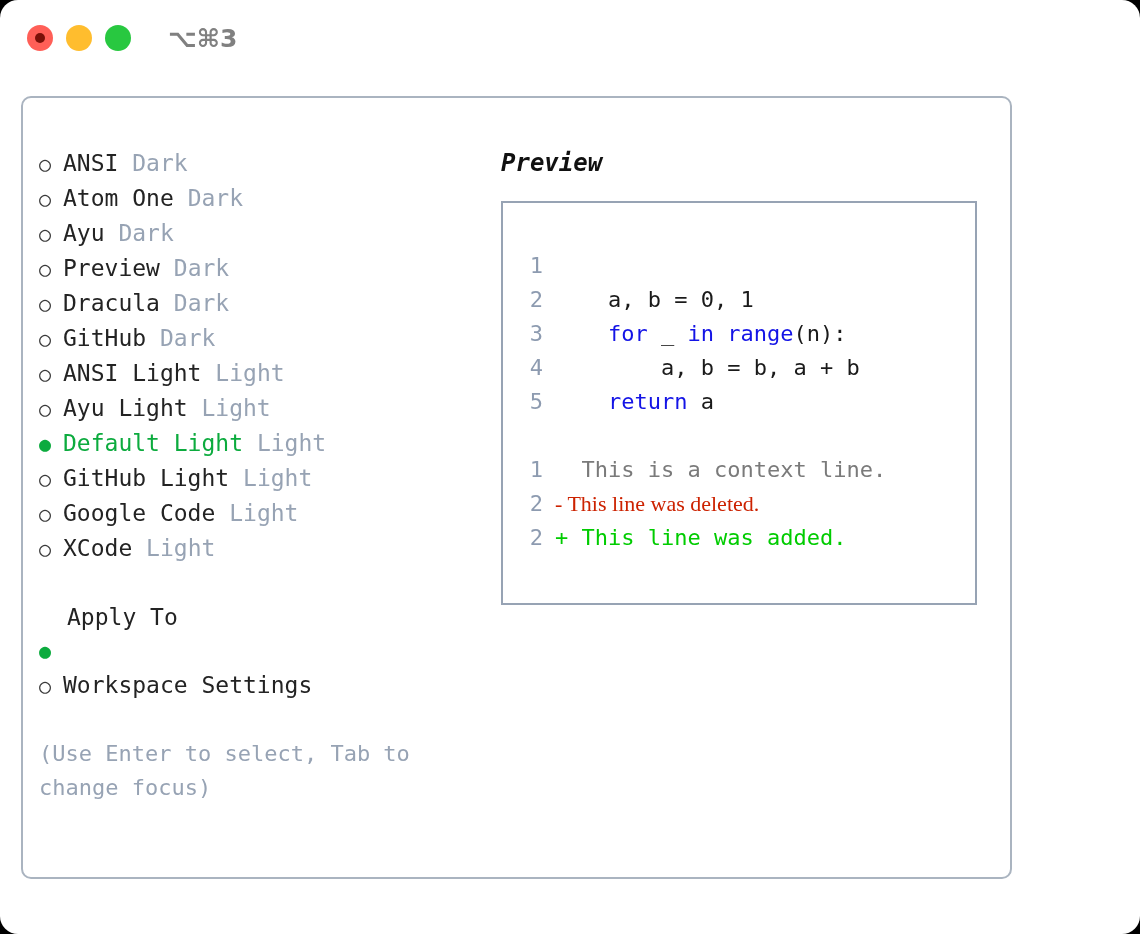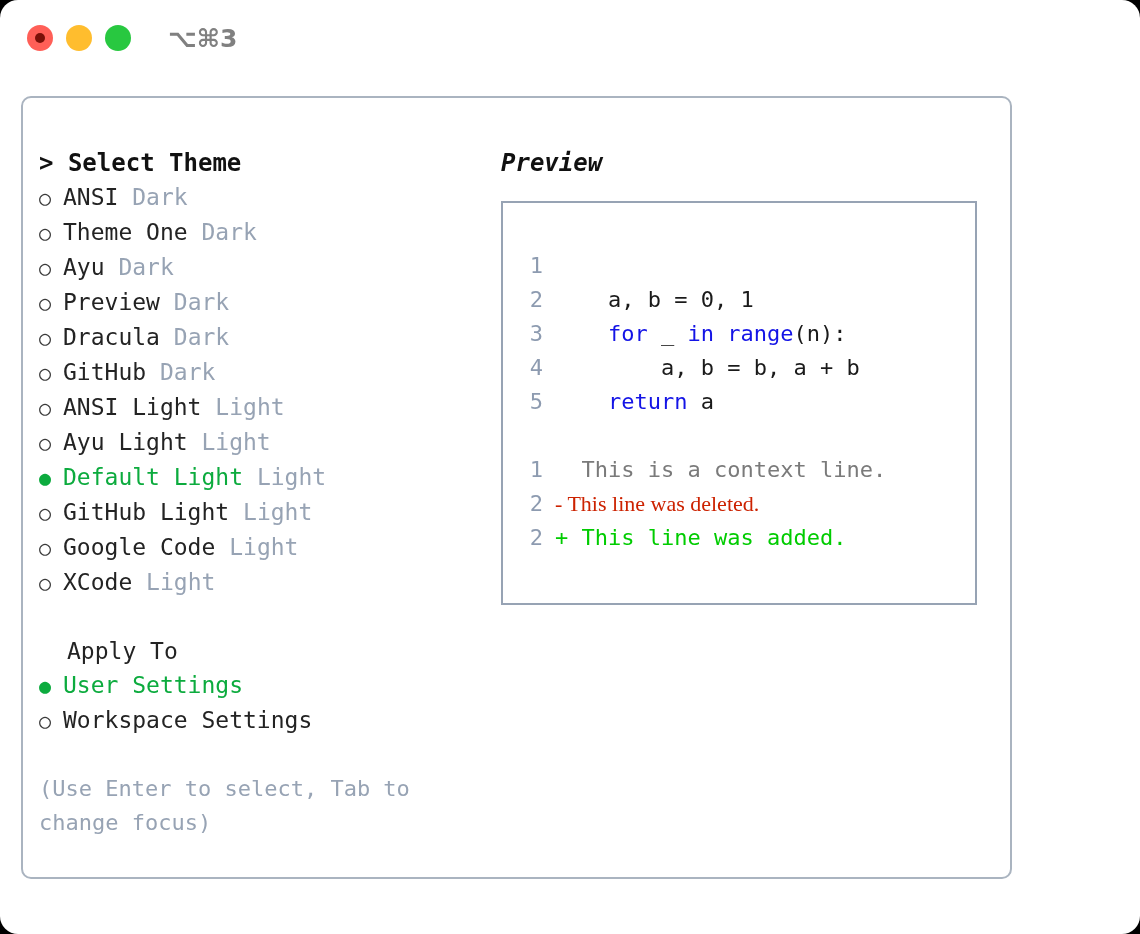--- a/index.html
+++ b/index.html
@@ -192,41 +192,40 @@
       <div class="light red"></div>
       <div class="light yellow"></div>
       <div class="light green"></div>
     </div>
     <div id="shortcut">⌥⌘3</div>
   </div>
 
   <div id="panel">
 
     <div id="left-col">
-      <div class="section-title">&gt; Select Theme</div>
       <div id="theme-list">
           <div class="opt-row"><span class="marker">○</span><span class="opt-name">ANSI</span><span> </span><span class="opt-cat">Dark</span></div>
-          <div class="opt-row"><span class="marker">○</span><span class="opt-name">Theme One</span><span> </span><span class="opt-cat">Dark</span></div>
+          <div class="opt-row"><span class="marker">○</span><span class="opt-name">Atom One</span><span> </span><span class="opt-cat">Dark</span></div>
           <div class="opt-row"><span class="marker">○</span><span class="opt-name">Ayu</span><span> </span><span class="opt-cat">Dark</span></div>
           <div class="opt-row"><span class="marker">○</span><span class="opt-name">Preview</span><span> </span><span class="opt-cat">Dark</span></div>
           <div class="opt-row"><span class="marker">○</span><span class="opt-name">Dracula</span><span> </span><span class="opt-cat">Dark</span></div>
           <div class="opt-row"><span class="marker">○</span><span class="opt-name">GitHub</span><span> </span><span class="opt-cat">Dark</span></div>
           <div class="opt-row"><span class="marker">○</span><span class="opt-name">ANSI Light</span><span> </span><span class="opt-cat">Light</span></div>
           <div class="opt-row"><span class="marker">○</span><span class="opt-name">Ayu Light</span><span> </span><span class="opt-cat">Light</span></div>
           <div class="opt-row selected"><span class="marker sel">●</span><span class="opt-name">Default Light</span><span> </span><span class="opt-cat">Light</span></div>
           <div class="opt-row"><span class="marker">○</span><span class="opt-name">GitHub Light</span><span> </span><span class="opt-cat">Light</span></div>
           <div class="opt-row"><span class="marker">○</span><span class="opt-name">Google Code</span><span> </span><span class="opt-cat">Light</span></div>
           <div class="opt-row"><span class="marker">○</span><span class="opt-name">XCode</span><span> </span><span class="opt-cat">Light</span></div>
         </div>
 
       <div class="spacer-row"></div>
 
       <div id="apply-title">Apply To</div>
       <div id="apply-list">
-          <div class="opt-row selected"><span class="marker sel">●</span><span class="opt-name">User Settings</span></div>
+          <div class="opt-row selected"><span class="marker sel">●</span></div>
           <div class="opt-row"><span class="marker">○</span><span class="opt-name">Workspace Settings</span></div>
         </div>
 
       <div id="hint">(Use Enter to select, Tab to change focus)</div>
     </div>
 
     <div id="right-col">
       <div id="preview-title">Preview</div>
       <div id="preview-box">
         <div id="code-area">

